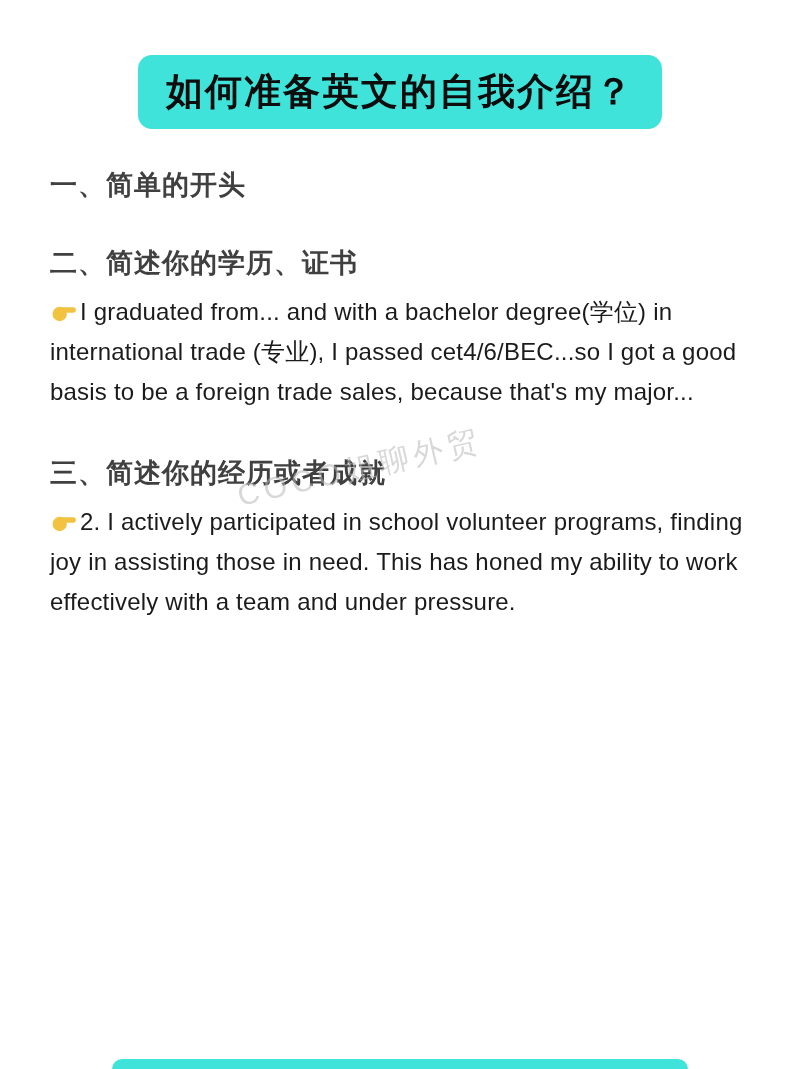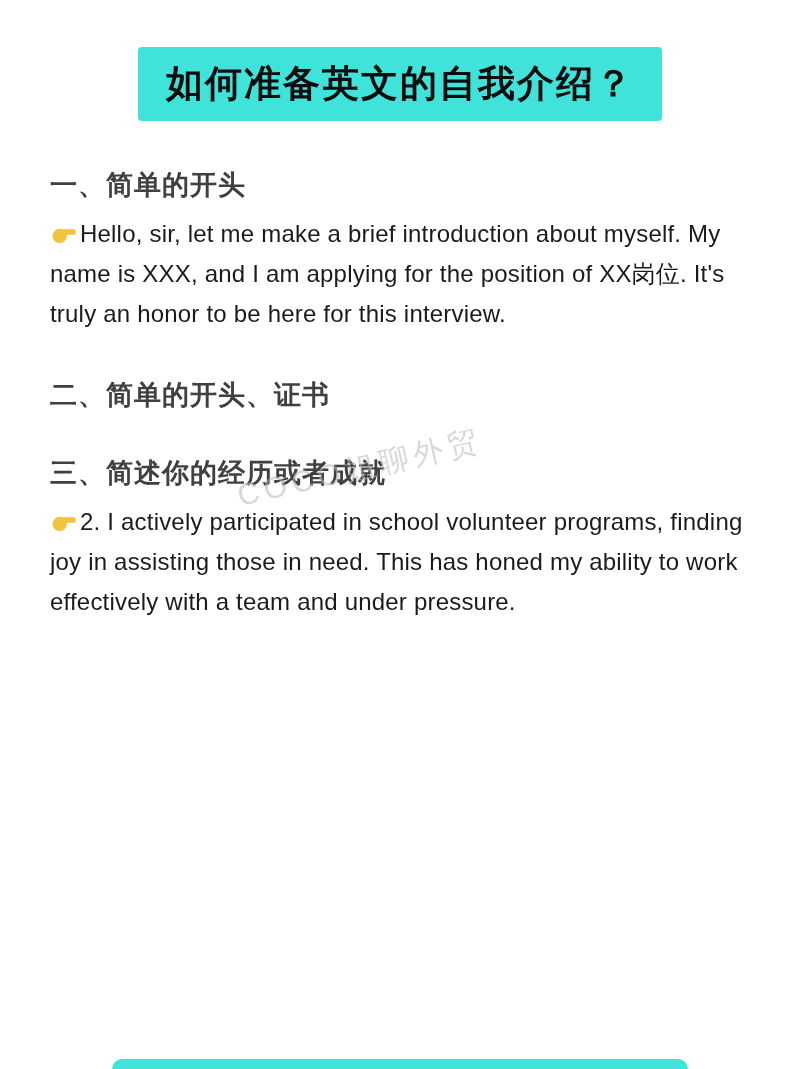--- a/index.html
+++ b/index.html
@@ -6,25 +6,25 @@
   .page {
     position: relative;
     width: 800px;
     height: 1069px;
     background: #ffffff;
     overflow: hidden;
     font-family: "Liberation Sans", "DejaVu Sans", sans-serif;
   }
   .banner {
     position: absolute;
-    top: 47px;
+    top: 55px;
     left: 50%;
     transform: translateX(-50%);
     background: #40e3da;
-    border-radius: 4px;
+    border-radius: 14px;
     padding: 12px 28px;
     white-space: nowrap;
   }
   .banner-title {
     font-size: 37px;
     font-weight: bold;
     color: #0d0d0d;
     letter-spacing: 2px;
   }
   .content {
@@ -91,28 +91,28 @@
 <div class="page">
 
   <div class="banner">
     <span class="banner-title">如何准备英文的自我介绍？</span>
   </div>
 
   <div class="content">
 
     <div class="section">
       <h2 class="sec-heading">一、简单的开头</h2>
+    </div>
+
+    <div class="section">
+      <h2 class="sec-heading">二、简述你的学历、证书</h2>
       <p class="para"><svg class="finger-icon" width="27" height="27" viewBox="0 0 24 24">
             <circle cx="8.6" cy="14.2" r="6.4" fill="#f2c341"></circle>
             <rect x="7" y="8.2" width="16" height="4.8" rx="2.4" fill="#f2c341"></rect>
-          </svg><span>Hello, sir, let me make a brief introduction about myself. My name is XXX, and I am applying for the position of XX岗位. It's truly an honor to be here for this interview.</span></p>
-    </div>
-
-    <div class="section">
-      <h2 class="sec-heading">二、简单的开头、证书</h2>
+          </svg><span>I graduated from... and with a bachelor degree(学位) in international trade (专业), I passed cet4/6/BEC...so I got a good basis to be a foreign trade sales, because that's my major...</span></p>
     </div>
 
     <div class="section">
       <h2 class="sec-heading">三、简述你的经历或者成就</h2>
       <p class="para"><svg class="finger-icon" width="27" height="27" viewBox="0 0 24 24">
             <circle cx="8.6" cy="14.2" r="6.4" fill="#f2c341"></circle>
             <rect x="7" y="8.2" width="16" height="4.8" rx="2.4" fill="#f2c341"></rect>
           </svg><span>2. I actively participated in school volunteer programs, finding joy in assisting those in need. This has honed my ability to work effectively with a team and under pressure.</span></p>
     </div>
 

